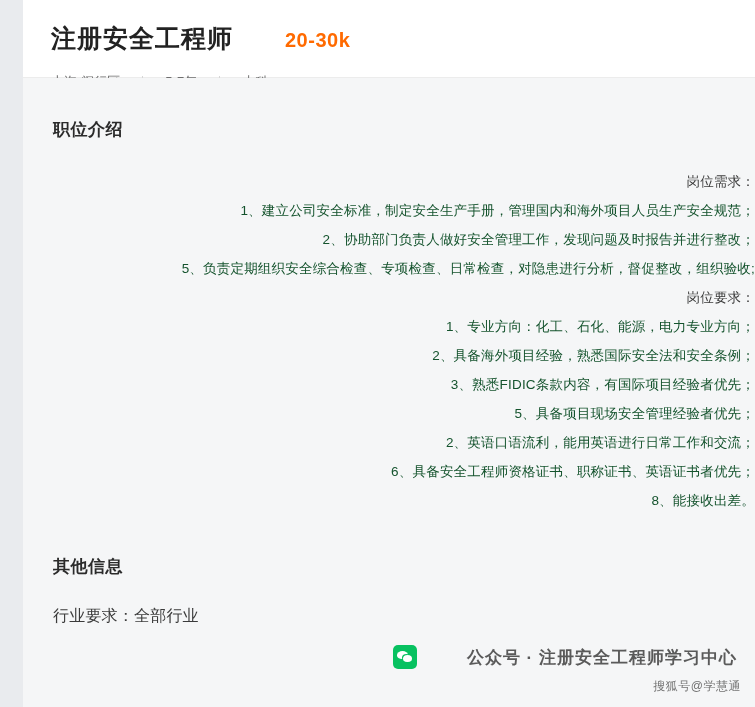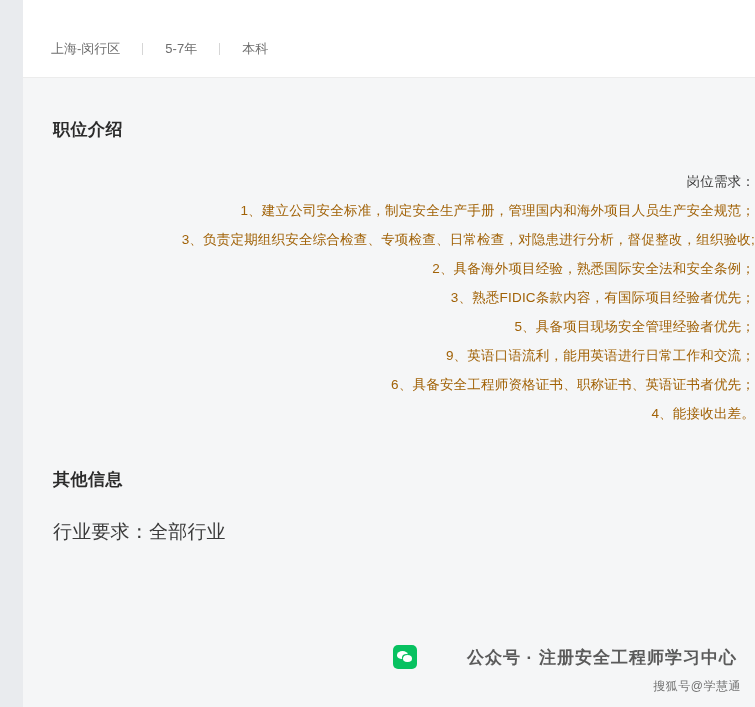--- a/index.html
+++ b/index.html
@@ -93,30 +93,30 @@
   .section-title.second {
     margin-top: 40px;
   }
   .para-block {
     margin-top: 26px;
     text-align: right;
   }
   .line {
     font-size: 13.5px;
     line-height: 29px;
-    color: #a16207;
+    color: #14532d;
     letter-spacing: 0.2px;
     white-space: nowrap;
   }
   .line.sub-head {
     color: #3b3b3b;
   }
   .other-line {
     margin-top: 28px;
-    font-size: 19px;
+    font-size: 16px;
     color: #3b3b3b;
     letter-spacing: 0.2px;
   }
 
   
   .wm {
     position: absolute;
     right: 18px;
     bottom: 38px;
     display: flex;
@@ -167,44 +167,51 @@
   }
 </style>
 </head>
 <body>
 
 <div class="left-rail"></div>
 
 <div class="page">
 
   <div class="header">
+    <div class="title-row">
+      <div class="job-title">注册安全工程师</div>
+      <div class="salary">20-30k</div>
+    </div>
     <div class="meta-row">
       <span class="meta-item">上海-闵行区</span>
       <span class="meta-sep"></span>
       <span class="meta-item">5-7年</span>
       <span class="meta-sep"></span>
       <span class="meta-item">本科</span>
     </div>
   </div>
 
   <div class="content">
 
     <div class="section-title">职位介绍</div>
 
     <div class="para-block">
       <div class="line sub-head">岗位需求：</div>
       <div class="line">1、建立公司安全标准，制定安全生产手册，管理国内和海外项目人员生产安全规范；</div>
-      <div class="line">3、负责定期组织安全综合检查、专项检查、日常检查，对隐患进行分析，督促整改，组织验收;</div>
-
+      <div class="line">2、协助部门负责人做好安全管理工作，发现问题及时报告并进行整改；</div>
+      <div class="line">5、负责定期组织安全综合检查、专项检查、日常检查，对隐患进行分析，督促整改，组织验收;</div>
+
+      <div class="line sub-head">岗位要求：</div>
+      <div class="line">1、专业方向：化工、石化、能源，电力专业方向；</div>
       <div class="line">2、具备海外项目经验，熟悉国际安全法和安全条例；</div>
       <div class="line">3、熟悉FIDIC条款内容，有国际项目经验者优先；</div>
       <div class="line">5、具备项目现场安全管理经验者优先；</div>
-      <div class="line">9、英语口语流利，能用英语进行日常工作和交流；</div>
+      <div class="line">2、英语口语流利，能用英语进行日常工作和交流；</div>
       <div class="line">6、具备安全工程师资格证书、职称证书、英语证书者优先；</div>
-      <div class="line">4、能接收出差。</div>
+      <div class="line">8、能接收出差。</div>
     </div>
 
     <div class="section-title second">其他信息</div>
     <div class="other-line">行业要求：全部行业</div>
 
     <div class="wm">
       <span class="wm-icon"></span>
       <span>公众号 · 注册安全工程师学习中心</span>
     </div>
     <div class="site-tag">搜狐号@学慧通</div>

